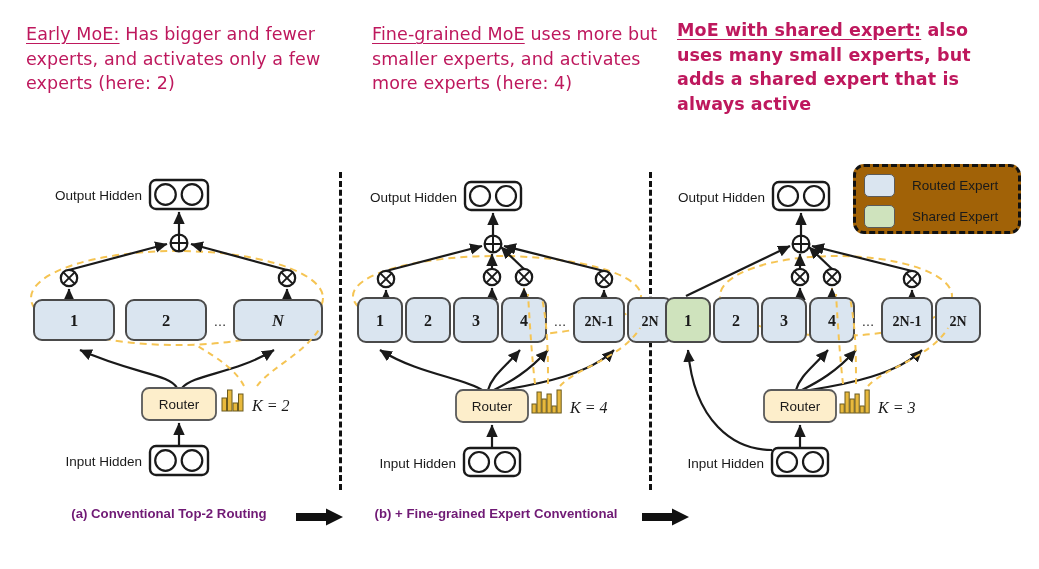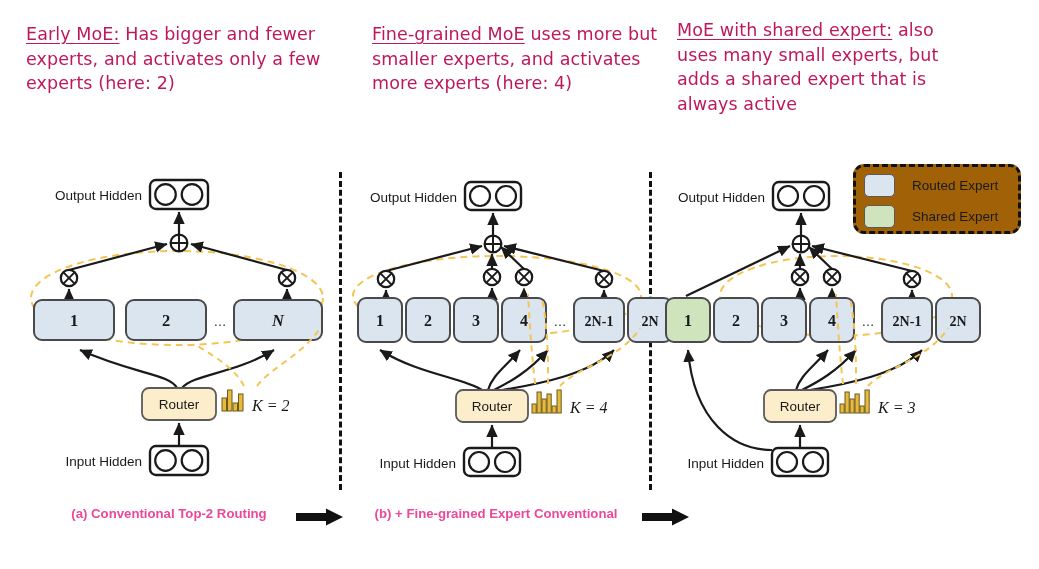--- a/index.html
+++ b/index.html
@@ -26,21 +26,21 @@
     font-weight: 400;
     letter-spacing: 0.1px;
     white-space: pre-line;
   }
   .annotation .lead {
     text-decoration: underline;
     text-underline-offset: 3px;
   }
   #anno-a { left: 26px;  top: 22px;  width: 300px; }
   #anno-b { left: 372px; top: 22px;  width: 290px; }
-  #anno-c { left: 677px; top: 18px;  width: 300px; }
+  #anno-c { left: 677px; top: 18px;  width: 300px; font-weight: bold; }
 
   
   #legend {
     position: absolute;
     left: 853px;
     top: 164px;
     width: 168px;
     height: 70px;
     border: 3px dashed #111111;
     border-radius: 11px;
@@ -90,21 +90,21 @@
   #panel-b { left: 352px; width: 290px; }
   #panel-c { left: 660px; width: 300px; }
 
   .panel svg { display: block; overflow: visible; }
 
   
   .caption {
     position: absolute;
     font-size: 13.2px;
     font-weight: bold;
-    color: #ec4899;
+    color: #701a75;
     text-align: center;
     line-height: 18px;
     font-family: "Liberation Sans", sans-serif;
   }
   #cap-a { left: 46px;  top: 505px; width: 246px; }
   #cap-b { left: 352px; top: 505px; width: 288px; }
   #cap-c { left: 660px; top: 505px; width: 300px; }
 
   .arrow-glyph {
     position: absolute;

